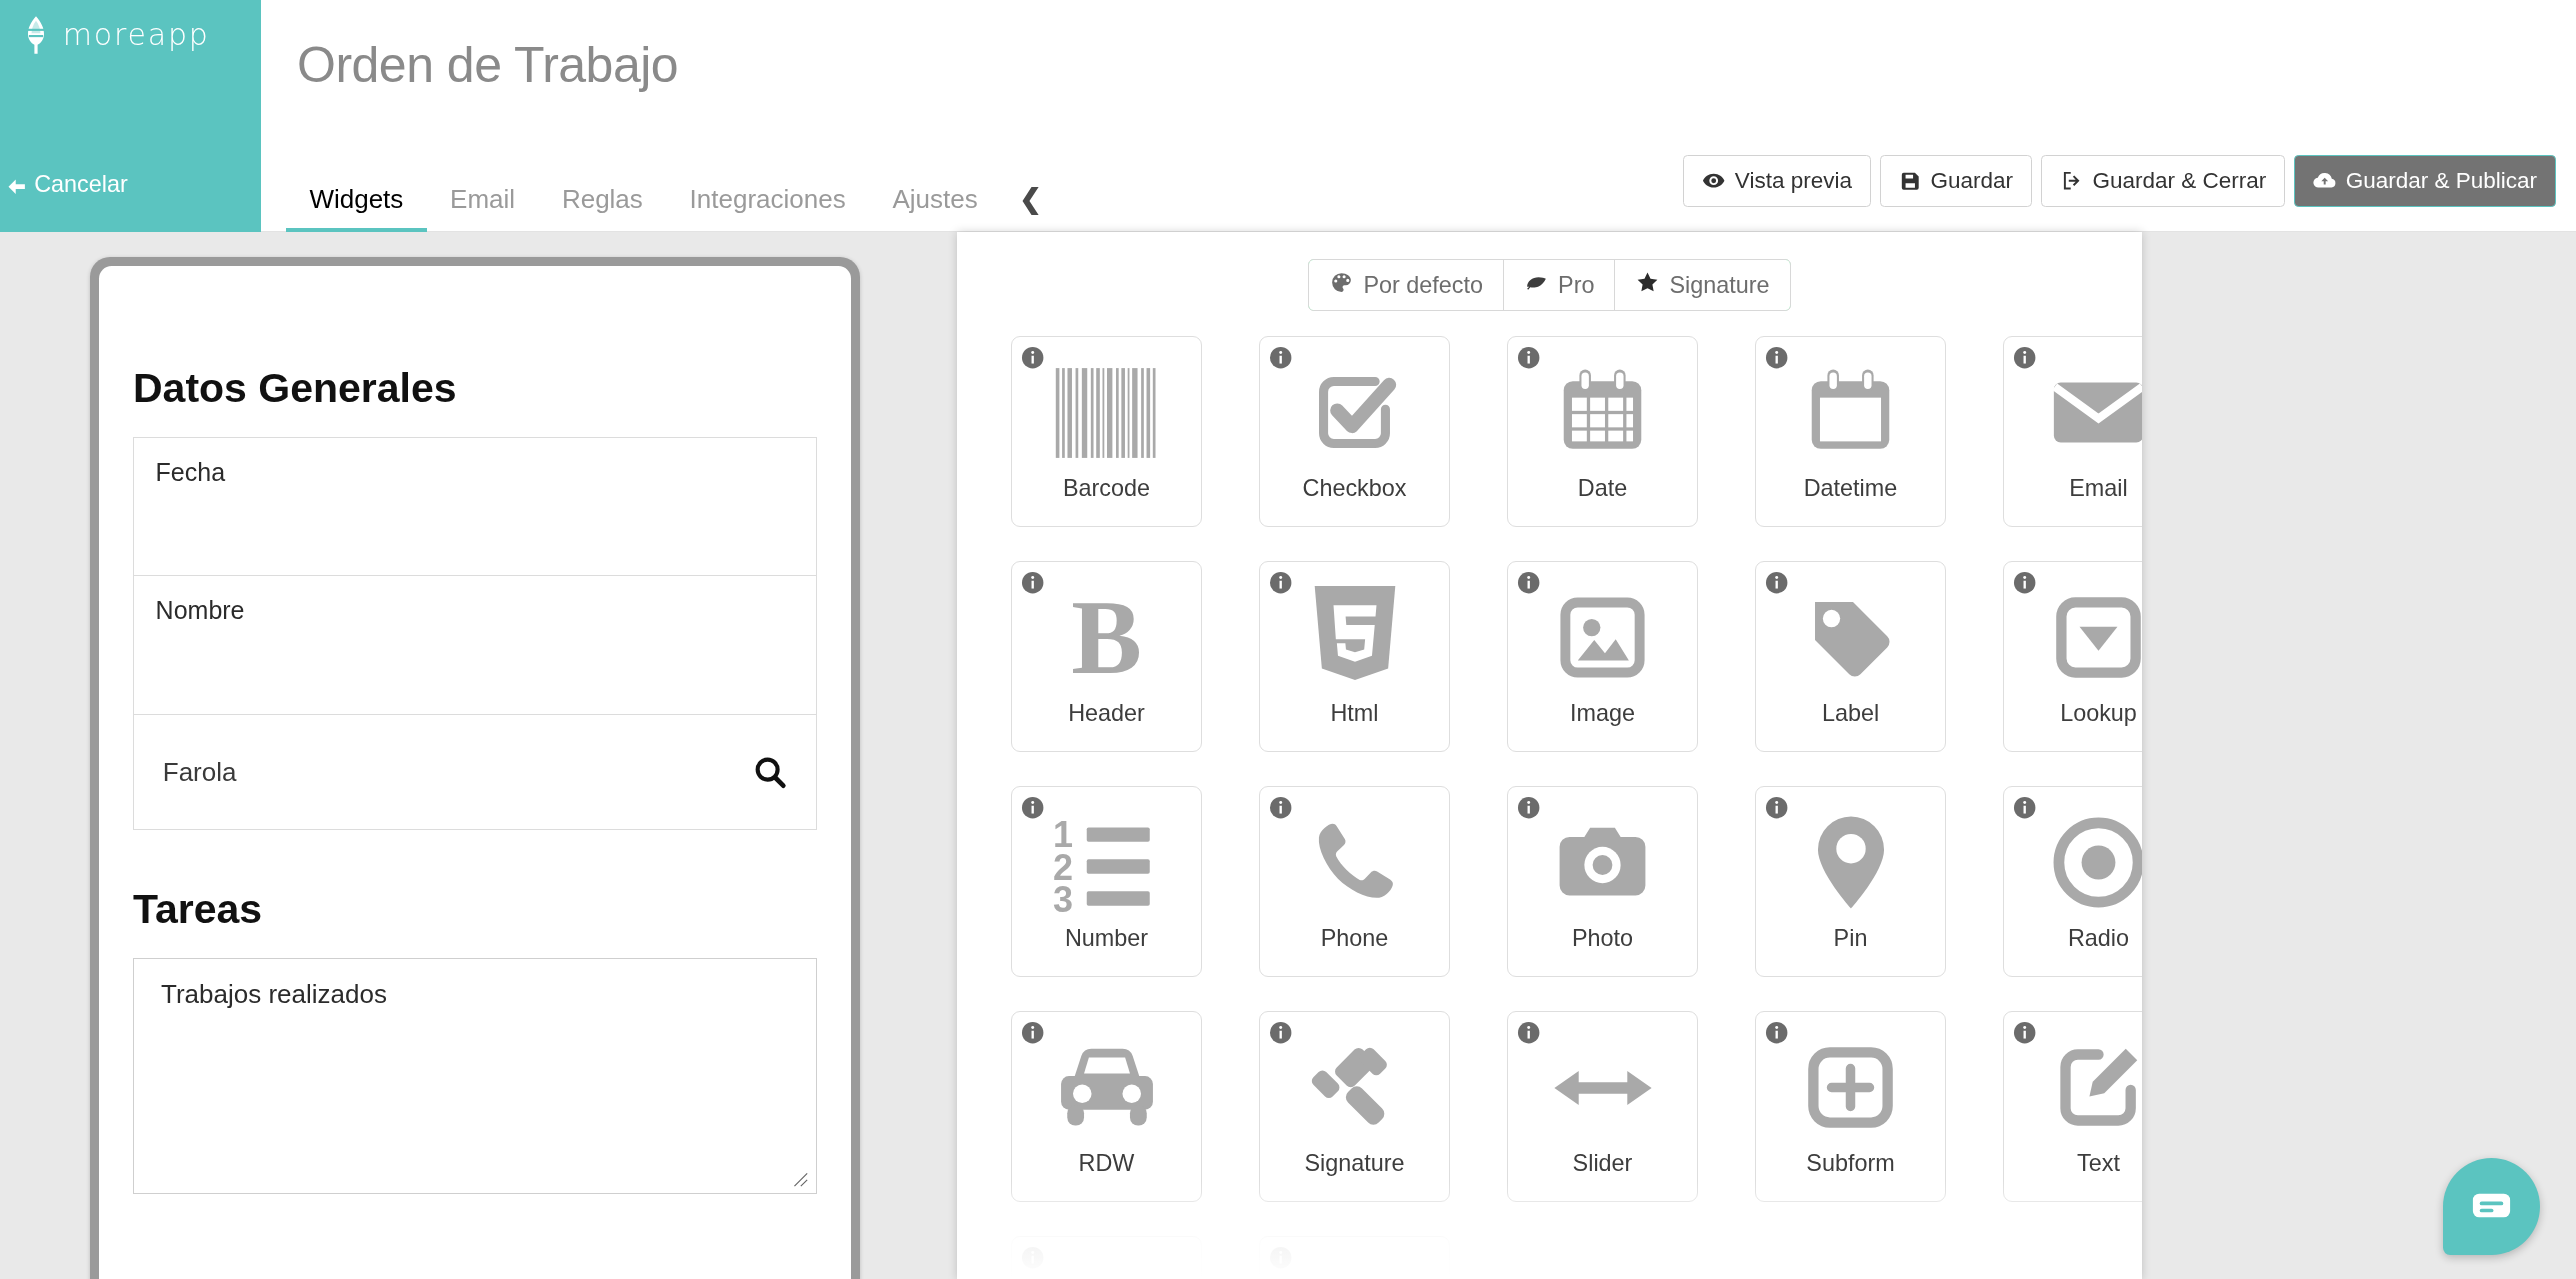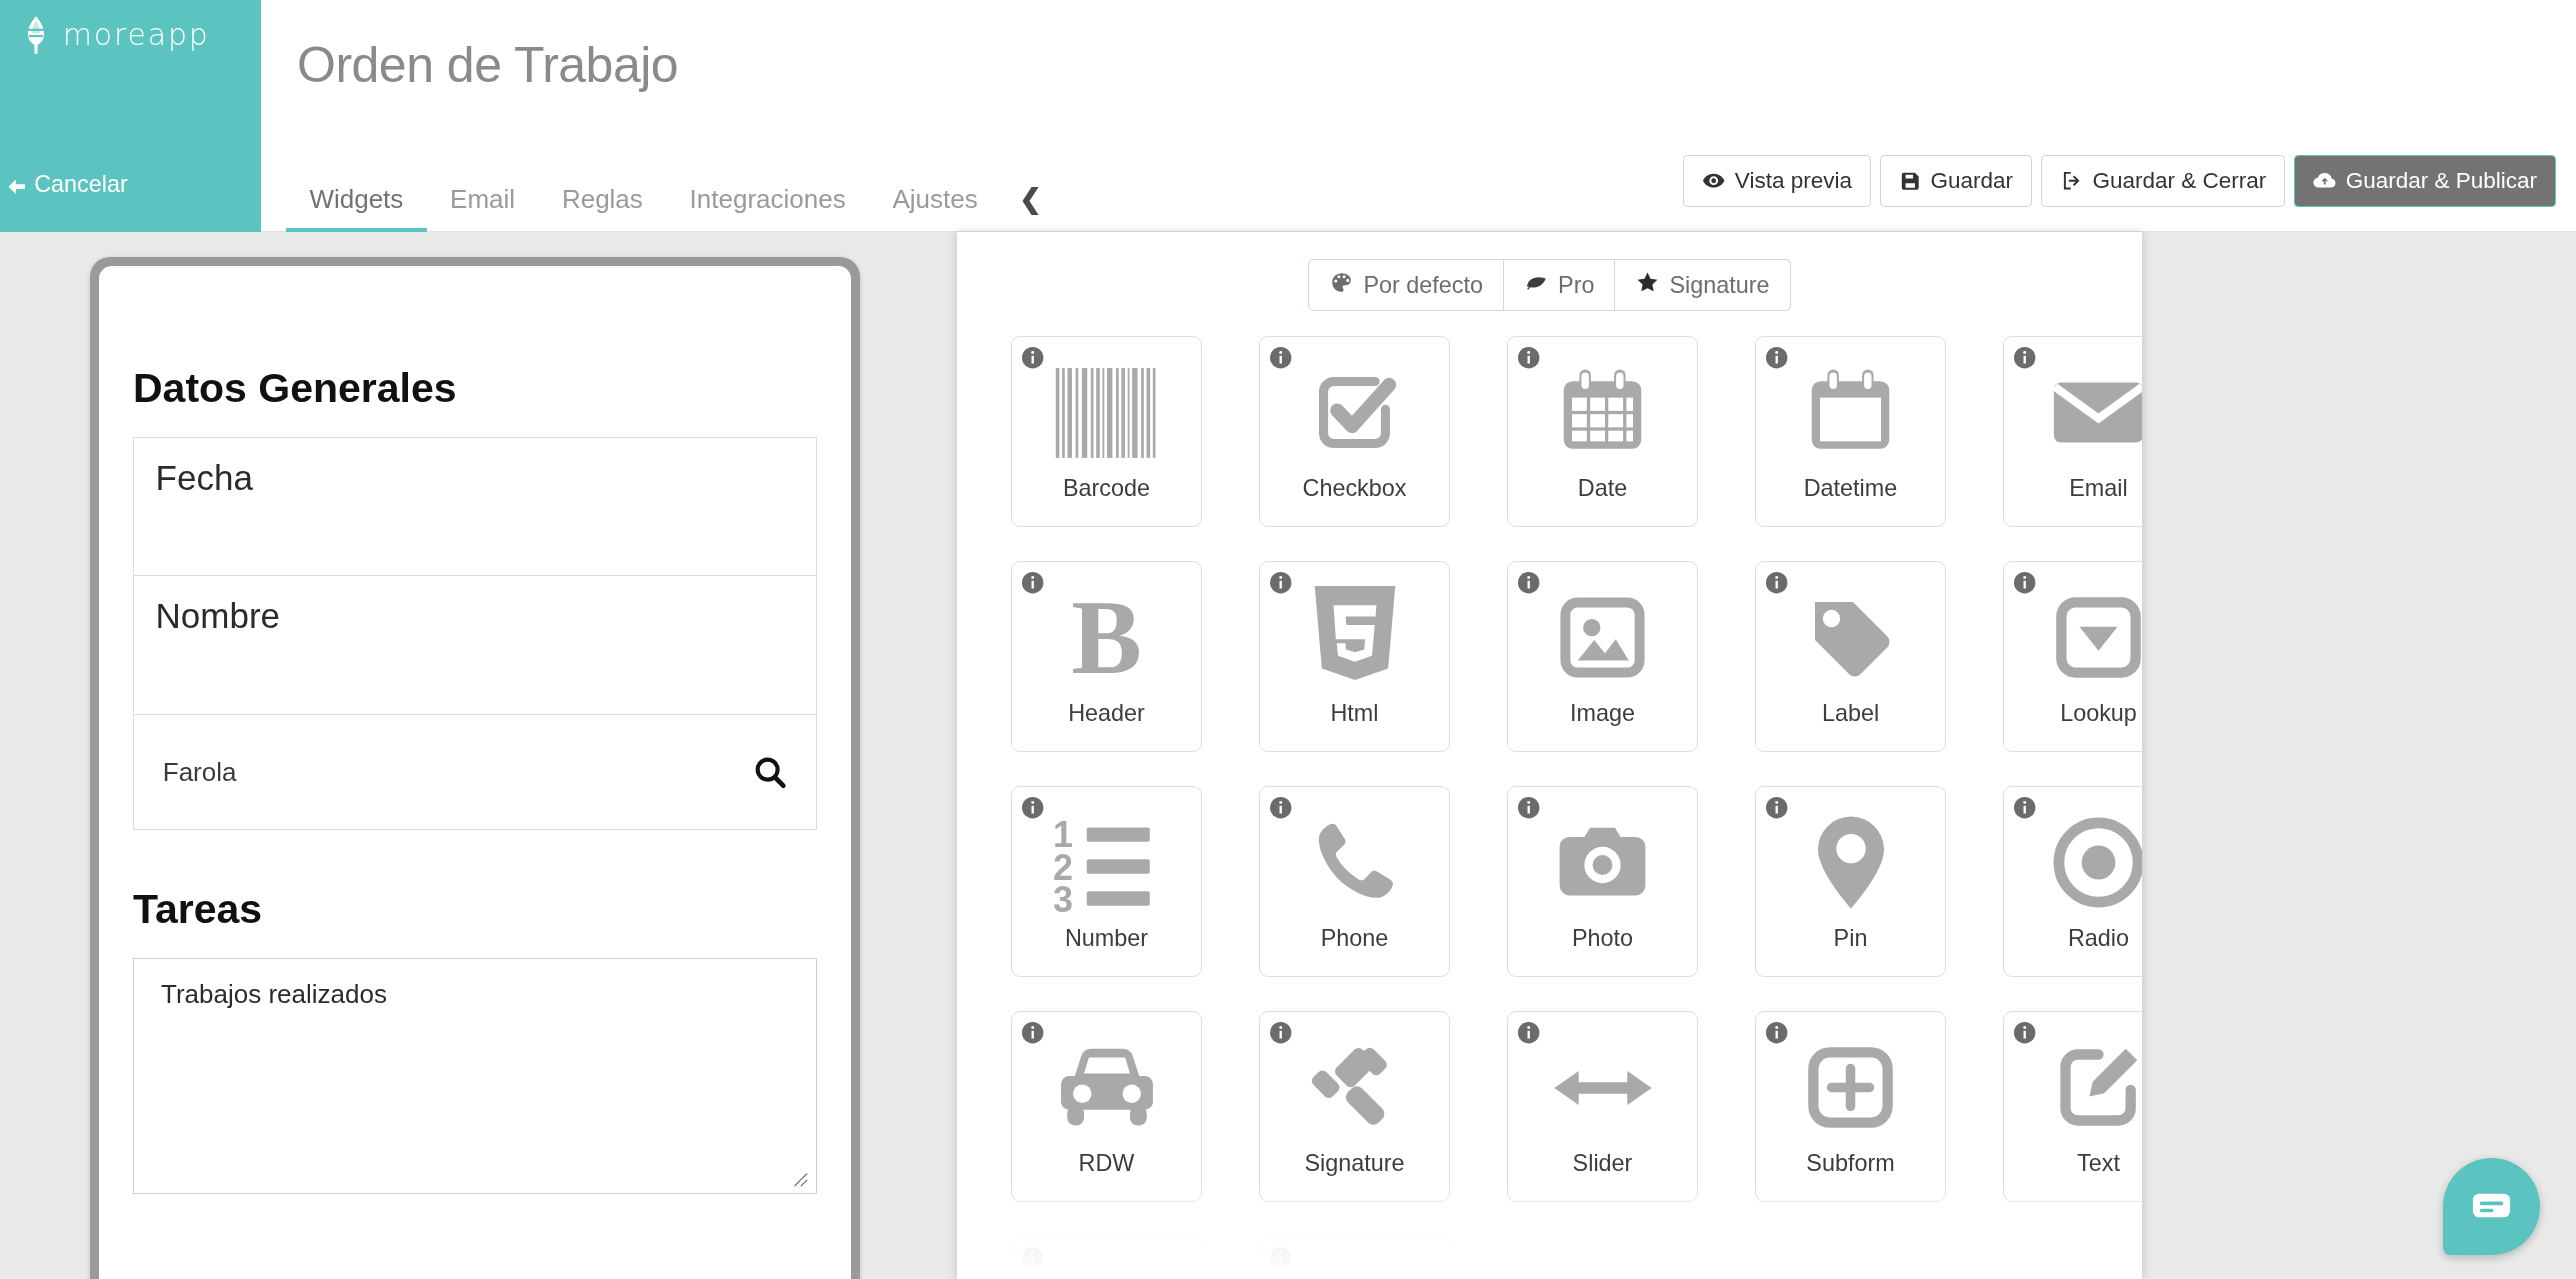--- a/index.html
+++ b/index.html
@@ -47,21 +47,21 @@
     border-bottom:1.8px solid #e3e3e3;
   }
   .tabs{
     position:absolute; left:25px; bottom:0;
     display:flex; align-items:flex-end; height:72px;
   }
   .tab{
     font-size:26px; color:#9a9a9a; padding:0 23.4px 16px 23.4px;
     cursor:pointer; position:relative; white-space:nowrap;
   }
-  .tab.active{ color:#737373; }
+  .tab.active{ color:#000000; }
   .tab.active:after{
     content:""; position:absolute; left:0; right:0; bottom:-1.8px;
     height:4.5px; background:#5bc4c0;
   }
   .tab-collapse{
     font-size:27px; color:#4a4a4a; padding:0 18px 16px 18px; cursor:pointer;
     font-weight:bold;
   }
 
   .header-actions{
@@ -104,21 +104,21 @@
     font-size:41px; font-weight:bold; color:#111111;
     padding-top:99px; padding-bottom:25px;
     font-family:"Liberation Sans", sans-serif;
   }
   .field{
     border:0.9px solid #dcdcdc; border-top:none;
     min-height:139px; padding:20px 21.6px;
     position:relative;
   }
   .field.first{ border-top:0.9px solid #dcdcdc; }
-  .field-label{ font-size:35px; color:#2b2b2b; }
+  .field-label{ font-size:25px; color:#2b2b2b; }
   .field.search{
     display:flex; align-items:center; justify-content:space-between;
     min-height:115px; padding:20px 21.6px;
   }
   .field.search .field-label{ font-size:26px; color:#3a3a3a; padding-left:7.2px; }
   .search-ico{ width:38px;height:38px;display:block; margin-right:5.4px; }
   .form-h1.second{ padding-top:56px; }
   .textarea-box{
     border:0.9px solid #cfcfcf; height:236px; position:relative;
     padding:20px 21.6px;

